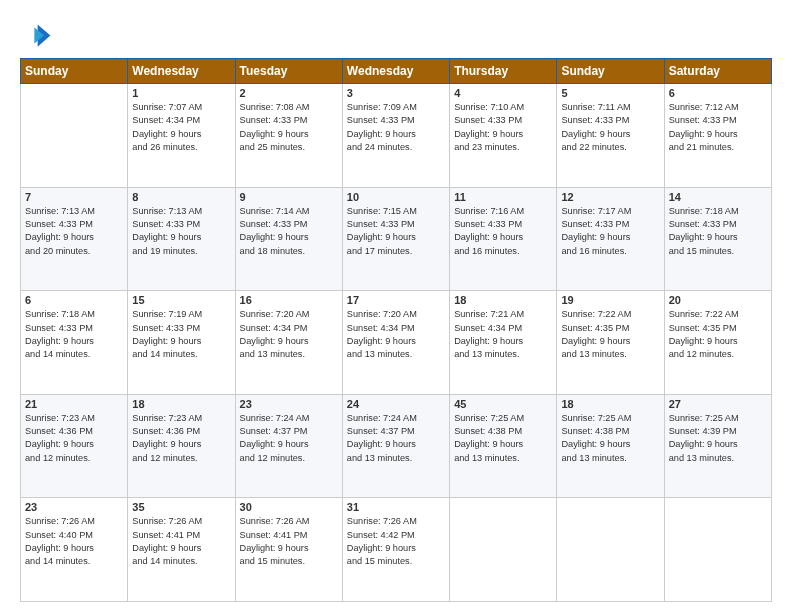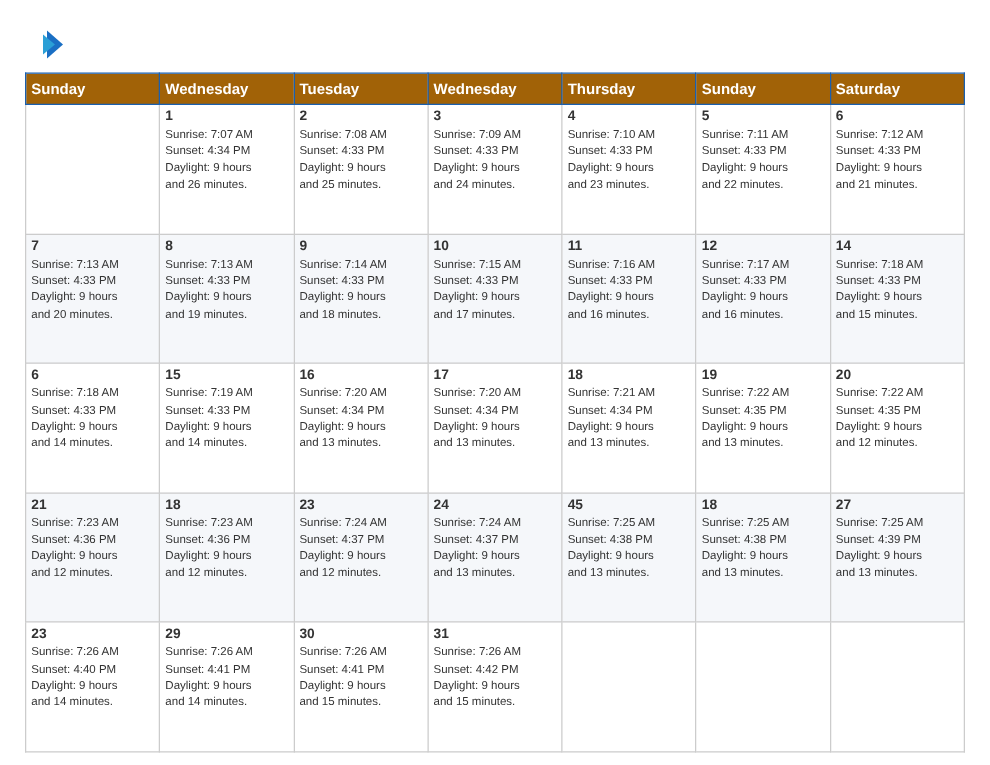--- a/index.html
+++ b/index.html
@@ -248,21 +248,21 @@
             <span class="day-num">27</span>
             <div class="day-info">Sunrise: 7:25 AM<br>Sunset: 4:39 PM<br>Daylight: 9 hours<br>and 13 minutes.</div>
           </td>
         </tr>
         <tr>
           <td>
             <span class="day-num">23</span>
             <div class="day-info">Sunrise: 7:26 AM<br>Sunset: 4:40 PM<br>Daylight: 9 hours<br>and 14 minutes.</div>
           </td>
           <td>
-            <span class="day-num">29</span>
+            <span class="day-num">35</span>
             <div class="day-info">Sunrise: 7:26 AM<br>Sunset: 4:41 PM<br>Daylight: 9 hours<br>and 14 minutes.</div>
           </td>
           <td>
             <span class="day-num">30</span>
             <div class="day-info">Sunrise: 7:26 AM<br>Sunset: 4:41 PM<br>Daylight: 9 hours<br>and 15 minutes.</div>
           </td>
           <td>
             <span class="day-num">31</span>
             <div class="day-info">Sunrise: 7:26 AM<br>Sunset: 4:42 PM<br>Daylight: 9 hours<br>and 15 minutes.</div>
           </td>

